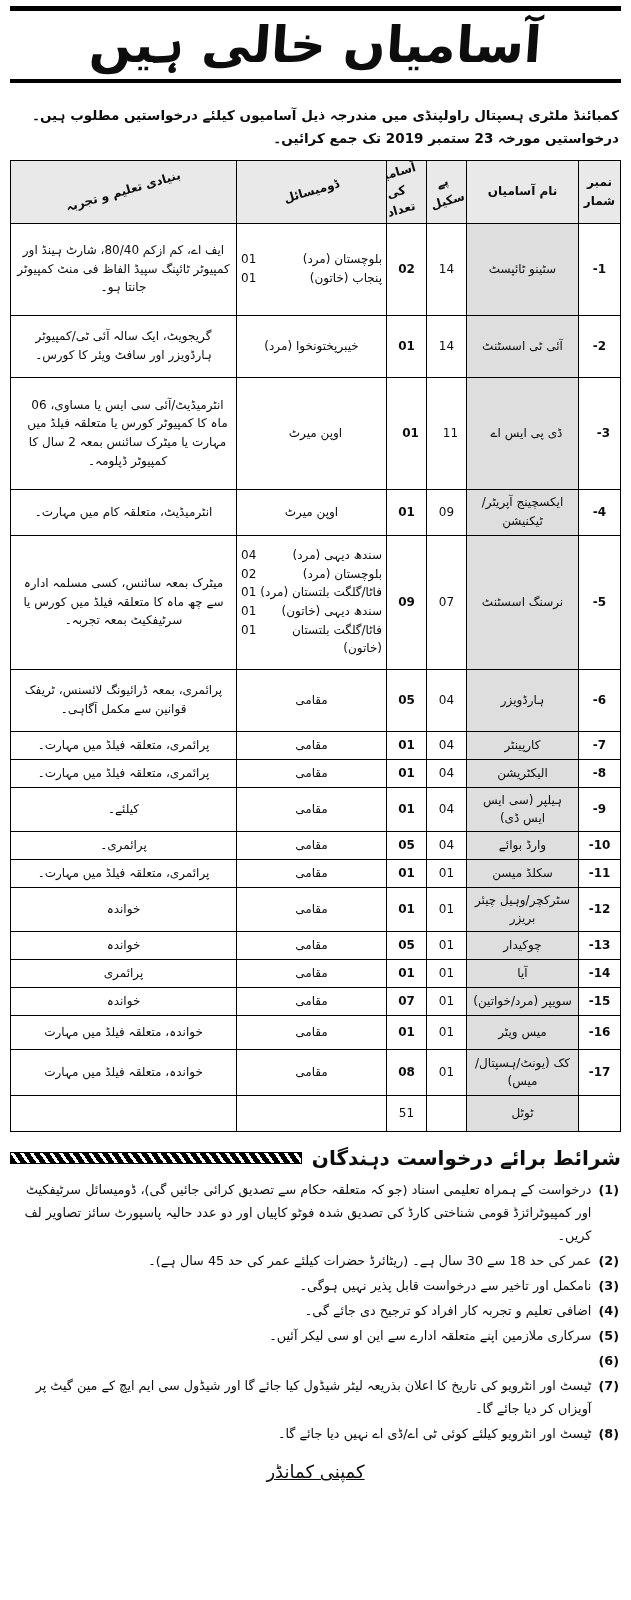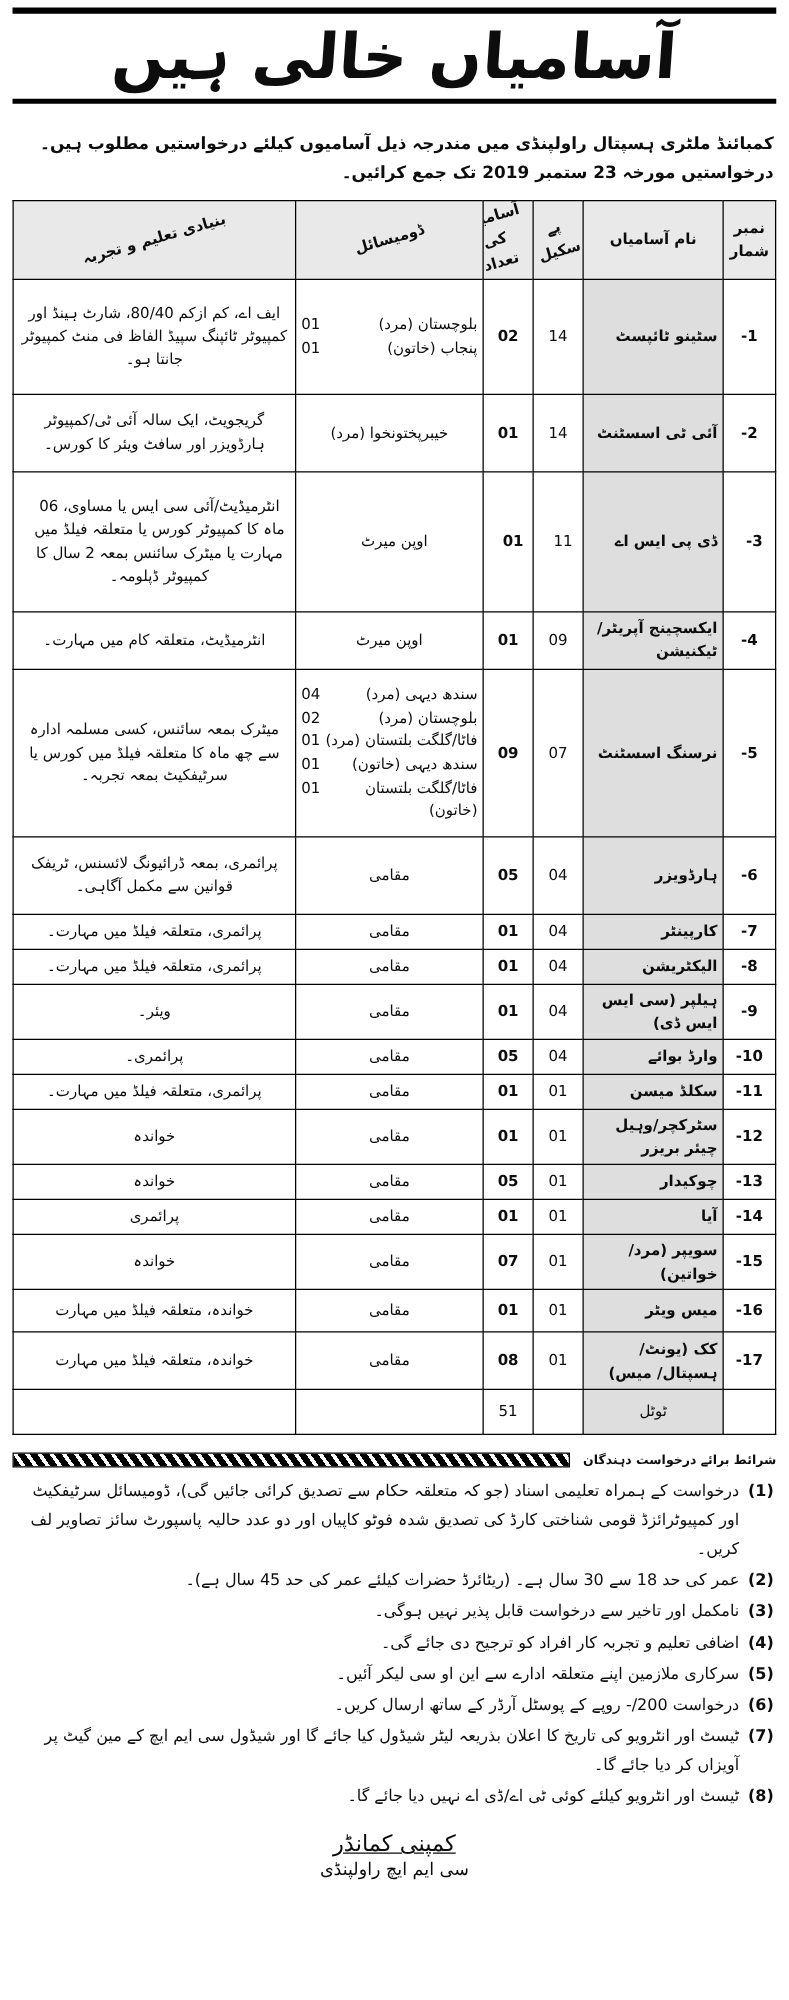--- a/index.html
+++ b/index.html
@@ -36,21 +36,21 @@
     vertical-align:middle;
     padding:3px 4px;
     font-size:12px;
     line-height:1.55;
   }
   .vac thead th { height:60px; font-weight:bold; overflow:hidden; text-align:center; background:#e9e9e9; }
   .hdr { display:inline-block; }
   .rot { transform:rotate(-16deg); }
   .pos-col { background:#dedede; }
   .c-serial { direction:ltr; text-align:center; font-weight:bold; }
-  .c-pos { font-weight:bold; text-align:right; }
+  .c-pos { font-weight:normal; text-align:center; }
   .c-pay, .c-count { text-align:center; }
   .c-count { font-weight:bold; }
   .c-dom { padding:2px 5px; }
   .dom-line { display:flex; justify-content:space-between; align-items:baseline; gap:4px; }
   .dom-line.center { justify-content:center; }
   .dom-num { direction:ltr; }
   .c-edu { text-align:center; font-size:11.5px; }
 
   tbody tr:nth-child(1) td { height:92px; }
   tbody tr:nth-child(2) td { height:62px; }
@@ -58,21 +58,21 @@
   tbody tr:nth-child(4) td { height:46px; }
   tbody tr:nth-child(5) td { height:134px; }
   tbody tr:nth-child(6) td { height:62px; }
   tbody tr:nth-child(n+7) td { height:28px; }
   tbody tr:nth-child(12) td, tbody tr:nth-child(16) td { height:34px; }
   tbody tr:nth-child(17) td { height:46px; }
 
   .total-row td { height:36px; font-weight:normal; text-align:center; }
 
   .cond-head { display:flex; align-items:center; gap:10px; margin:14px 0 8px; }
-  .cond-title { font-size:10px; font-weight:bold; white-space:nowrap; order:0; }
+  .cond-title { font-size:20px; font-weight:bold; white-space:nowrap; order:0; }
   .hatch {
     flex:1; height:12px; align-self:center;
     background:repeating-linear-gradient(55deg, #000 0 5px, #fff 5px 8px);
     border:1px solid #000;
   }
   .cond-list { margin:0 2px; }
   .cond-item { display:flex; gap:7px; font-size:12.8px; line-height:1.8; margin:2px 0; text-align:right; }
   .cond-num { font-weight:bold; white-space:nowrap; direction:ltr; }
 
   .signature { text-align:center; margin-top:16px; }
@@ -242,21 +242,21 @@
   <tr>
     <td class="c-serial">-9</td>
     <td class="c-pos pos-col">ہیلپر (سی ایس ایس ڈی)</td>
     <td class="c-pay">04</td>
     <td class="c-count">01</td>
     <td class="c-dom">
           <div class="dom-line center">
             <span>مقامی</span>
           </div>
         </td>
-    <td class="c-edu">ویئر۔</td>
+    <td class="c-edu">کیلئے۔</td>
   </tr>
 
   <tr>
     <td class="c-serial">-10</td>
     <td class="c-pos pos-col">وارڈ بوائے</td>
     <td class="c-pay">04</td>
     <td class="c-count">05</td>
     <td class="c-dom">
           <div class="dom-line center">
             <span>مقامی</span>
@@ -394,30 +394,28 @@
     <span class="cond-text">اضافی تعلیم و تجربہ کار افراد کو ترجیح دی جائے گی۔</span>
   </div>
 
   <div class="cond-item">
     <span class="cond-num">(5)</span>
     <span class="cond-text">سرکاری ملازمین اپنے متعلقہ ادارے سے این او سی لیکر آئیں۔</span>
   </div>
 
   <div class="cond-item">
     <span class="cond-num">(6)</span>
-    <span class="cond-text">درخواست 200/- روپے کے پوسٹل آرڈر کے ساتھ ارسال کریں۔</span>
   </div>
 
   <div class="cond-item">
     <span class="cond-num">(7)</span>
     <span class="cond-text">ٹیسٹ اور انٹرویو کی تاریخ کا اعلان بذریعہ لیٹر شیڈول کیا جائے گا اور شیڈول سی ایم ایچ کے مین گیٹ پر آویزاں کر دیا جائے گا۔</span>
   </div>
 
   <div class="cond-item">
     <span class="cond-num">(8)</span>
     <span class="cond-text">ٹیسٹ اور انٹرویو کیلئے کوئی ٹی اے/ڈی اے نہیں دیا جائے گا۔</span>
   </div>
 </div>
 
 <div class="signature">
   <div class="sig-role">کمپنی کمانڈر</div>
-  <div class="sig-org">سی ایم ایچ راولپنڈی</div>
 </div>
 
 </body></html>

